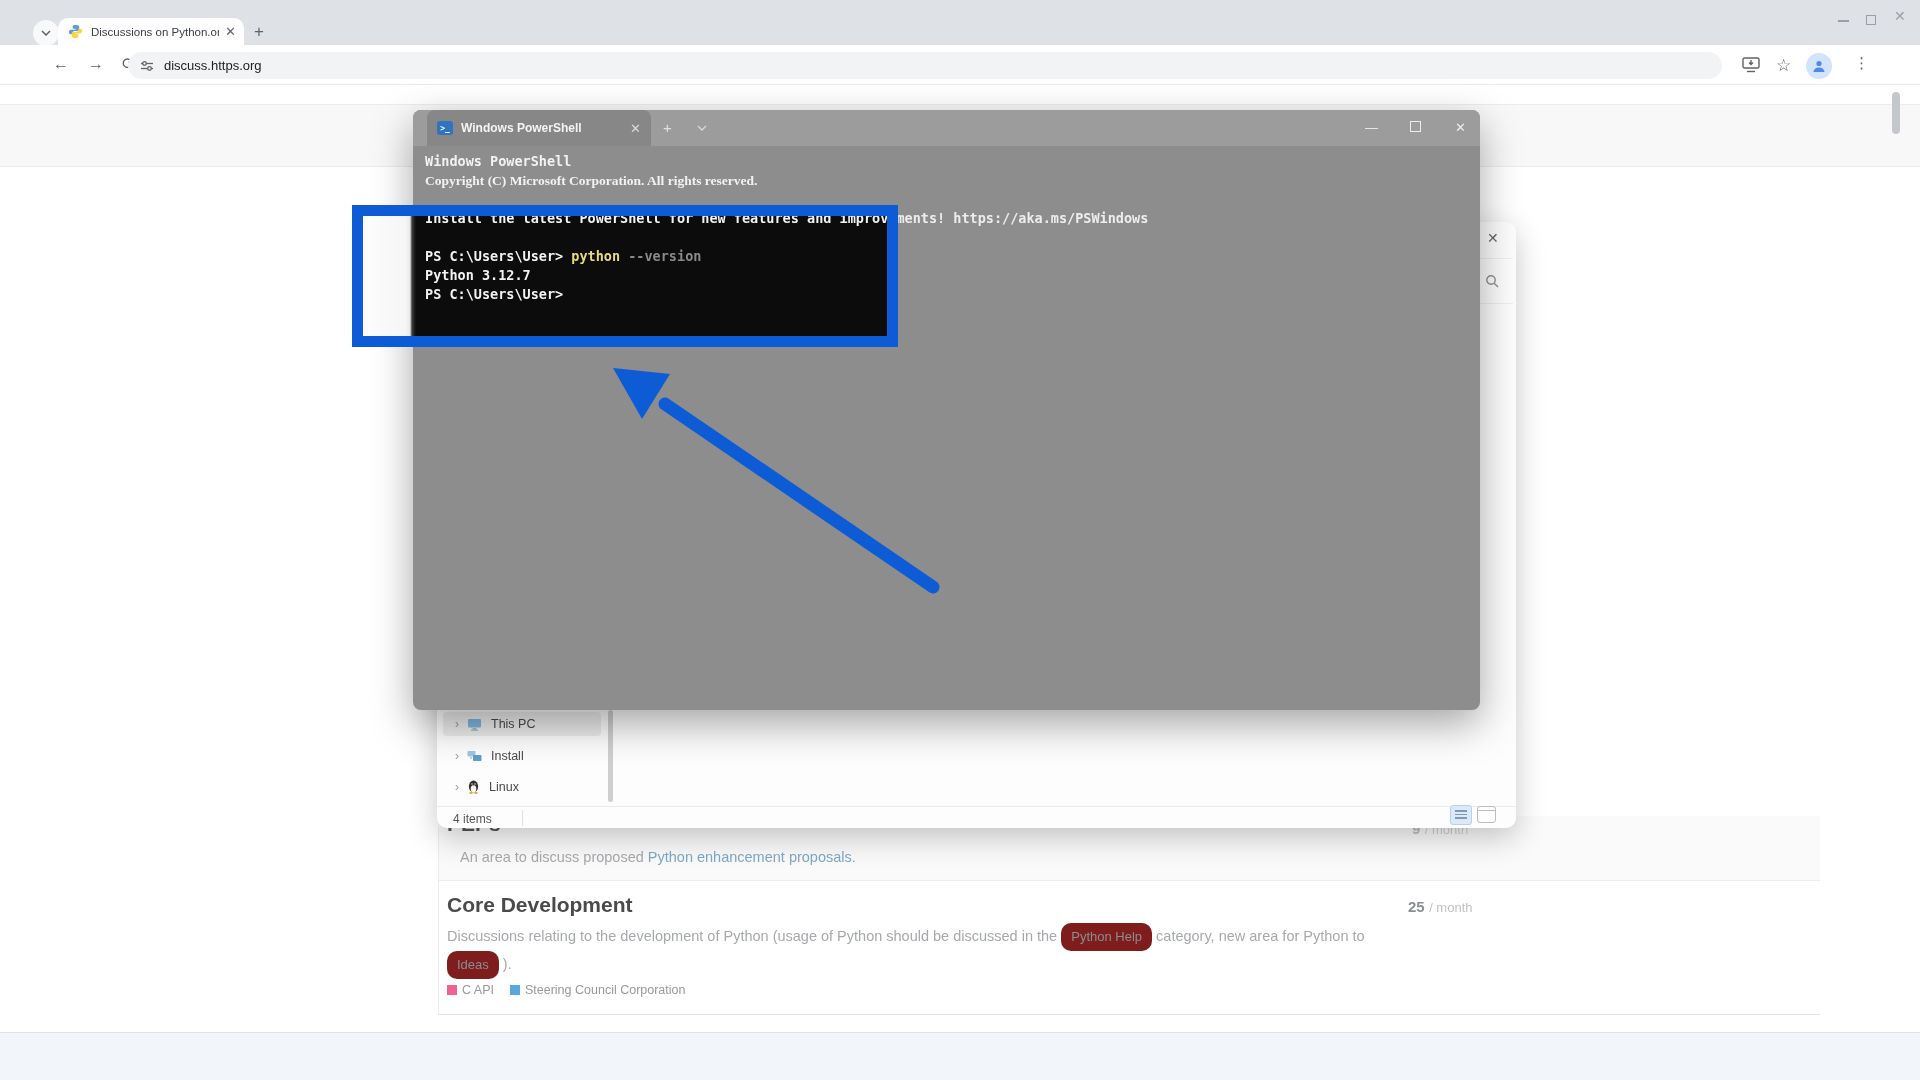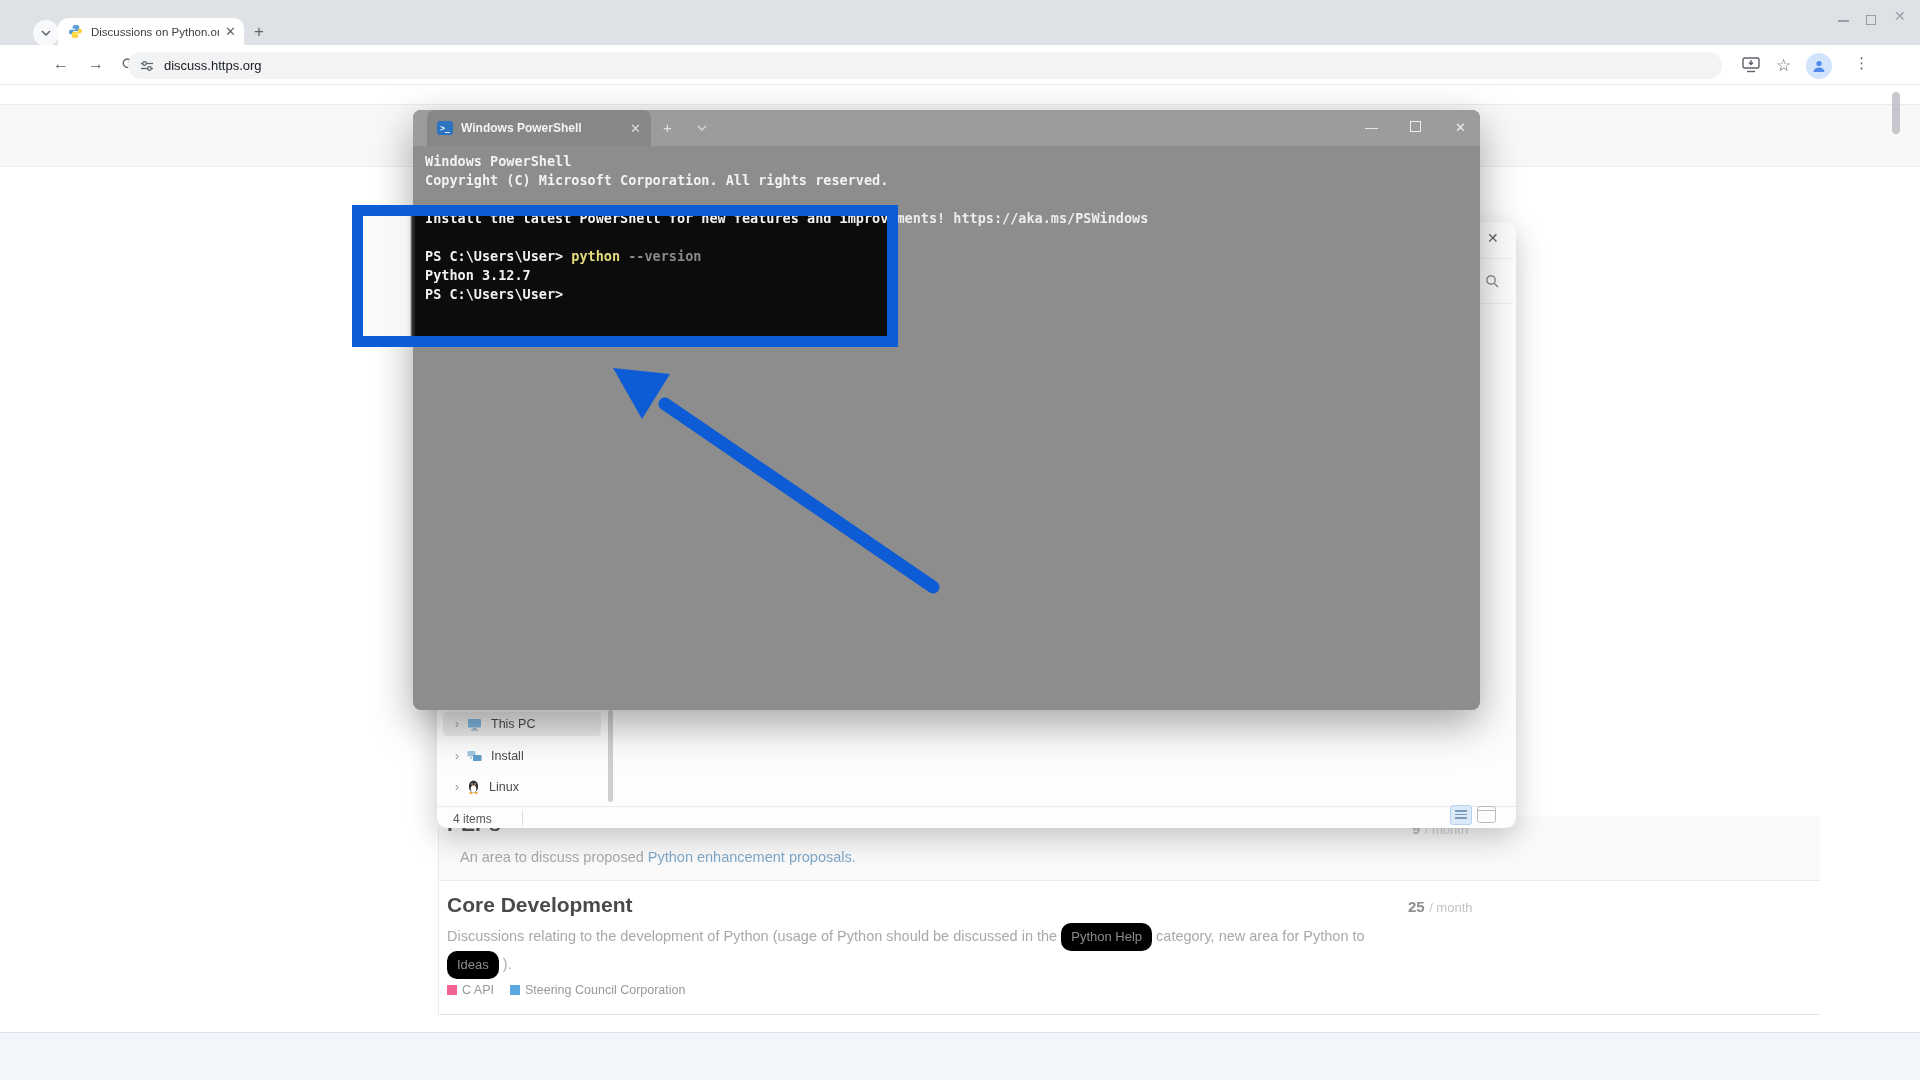--- a/index.html
+++ b/index.html
@@ -30,21 +30,21 @@
   
   .page-band { left:0; top:104px; width:1920px; height:63px; background:#f8f8f9;
                border-top:1px solid #ececec; border-bottom:1px solid #ececec; }
   .pg-scroll { left:1892px; top:92px; width:8px; height:42px; background:#c4c7cb; border-radius:4px; }
   .row-div { background:#ececec; height:1px; }
   .cat-title { font-size:21px; font-weight:bold; color:#4a4a4a; }
   .cat-desc { font-size:14.5px; color:#a6a9ac; }
   .cat-link { color:#7fa8c9; }
   .stat-num { font-size:15px; font-weight:bold; color:#8c8f92; }
   .stat-unit { font-size:13px; color:#c0c3c6; }
-  .badge { display:inline-block; background:#000000; border-radius:10px; padding:1px 10px; color:#8a8d90; font-size:13px; }
+  .badge { display:inline-block; background:#7f1d1d; border-radius:10px; padding:1px 10px; color:#8a8d90; font-size:13px; }
   .tag-sq { width:10px; height:10px; display:inline-block; }
   .tag-lb { font-size:12.5px; color:#97999c; margin-left:5px; margin-right:16px; }
 
   
   .explorer { left:437px; top:222px; width:1079px; height:606px; background:#fdfdfd; border-radius:10px;
               box-shadow:0 10px 30px rgba(0,0,0,0.22); }
   .exp-row { position:absolute; left:6px; width:158px; height:24px; display:flex; align-items:center; border-radius:4px; }
   .exp-chev { color:#9a9a9a; font-size:12px; margin:0 8px 0 12px; }
   .exp-label { font-size:12.5px; color:#4a4a4a; margin-left:9px; }
   .exp-status { font-size:12px; color:#555; }
@@ -248,21 +248,21 @@
       <span class="t-btn" style="left:250px;">+</span>
       <svg class="t-btn" style="left:284px; top:15px;" width="10" height="6" viewBox="0 0 10 6">
           <path d="M1 1 L5 5 L9 1" fill="none" stroke="#d8d8d8" stroke-width="1.4"></path>
         </svg>
       <span class="t-ctl" style="left:952px;">—</span>
       <span class="t-ctl" style="left:997px; top:11px; width:11px; height:11px; border:1.5px solid #ededed; display:block;"></span>
       <span class="t-ctl" style="left:1042px;">✕</span>
     </div>
 
     <div class="tl mono" style="top:42px;">Windows PowerShell</div>
-    <div class="tl mono" style="top:61px;">Copyright (C) Microsoft Corporation. All rights reserved.</div>
+    <div class="tl mono" style="top:61px;font-family:Liberation Serif, serif;">Copyright (C) Microsoft Corporation. All rights reserved.</div>
     <div class="tl mono" style="top:99px; color:#ededed;">Install the latest PowerShell for new features and improvements! https://aka.ms/PSWindows</div>
     <div class="tl mono" style="top:137px;"><span>PS C:\Users\User&gt;</span> <span class="cmd">python</span> <span class="arg">--version</span></div>
     <div class="tl mono" style="top:156px;">Python 3.12.7</div>
     <div class="tl mono" style="top:175px;">PS C:\Users\User&gt;</div>
   </div>
 
   <div class="abs hl-box">
     <div class="hl-bg">
       <div class="hl-line mono" style="top:-7px;">Install the latest PowerShell for new features and improvements! https://aka.ms/PSWindows</div>
       <div class="hl-line mono" style="top:31px;"><span>PS C:\Users\User&gt;</span> <span class="cmd">python</span> <span style="color:#8a8a8a;">--version</span></div>

